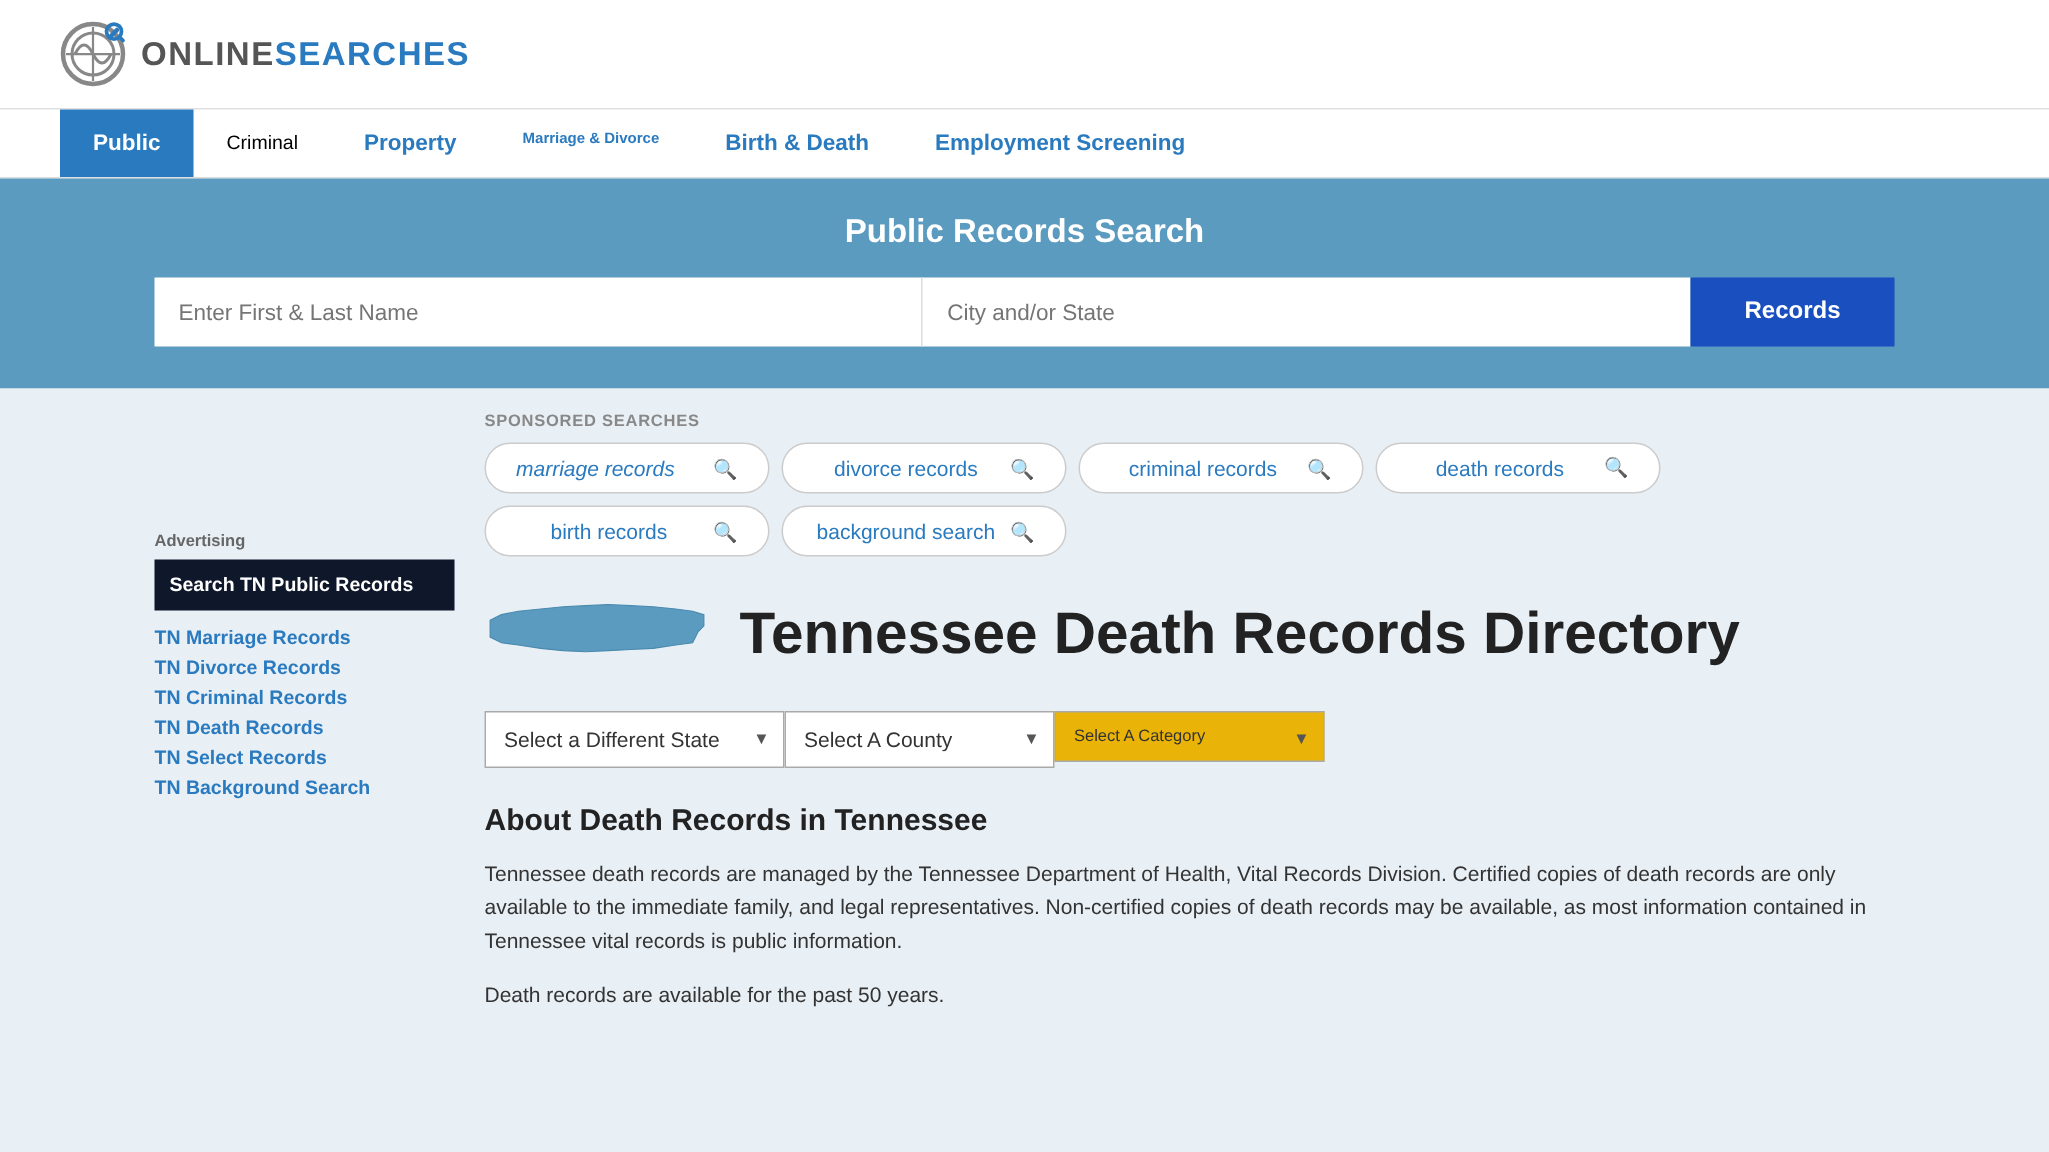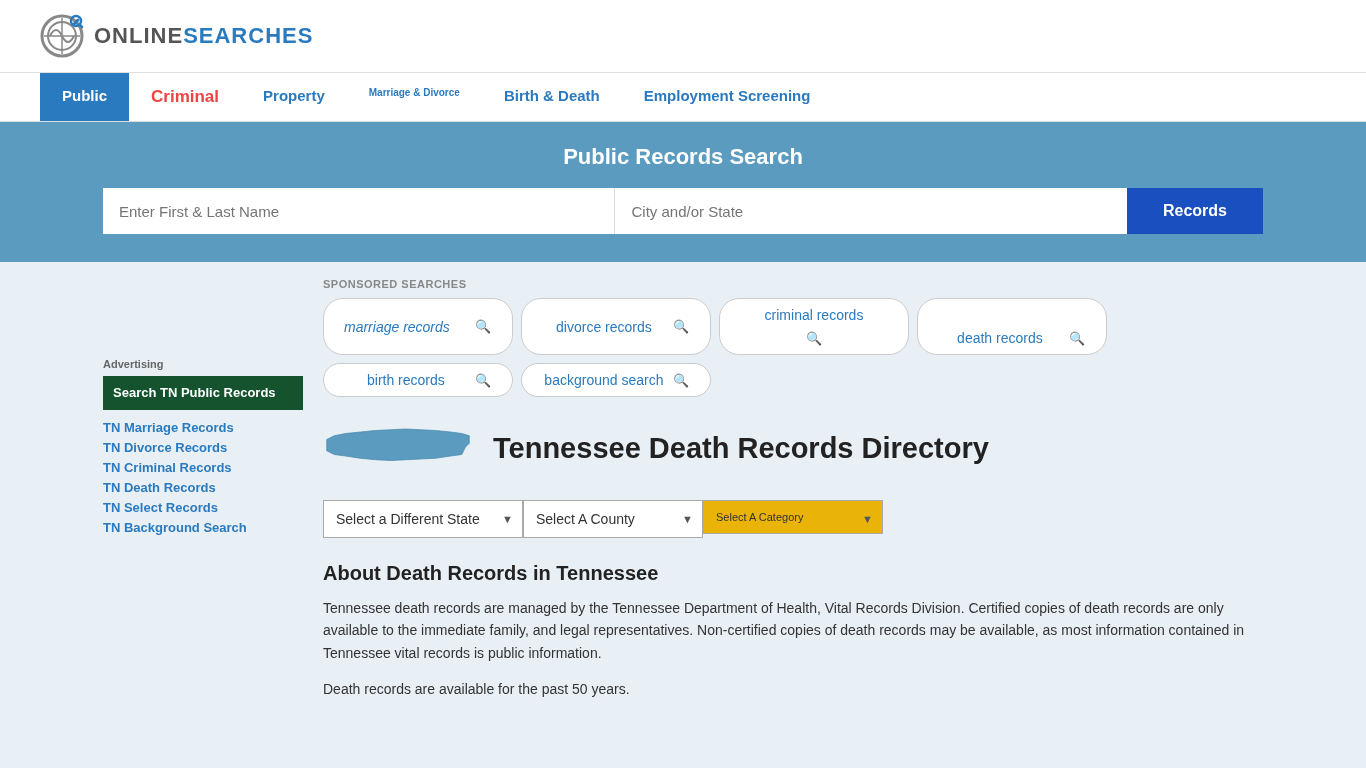--- a/index.html
+++ b/index.html
@@ -22,42 +22,42 @@
       <line x1="39.5" y1="10.5" x2="42" y2="13" stroke="#2a7abf" stroke-width="2.5" stroke-linecap="round"></line>
     </svg>
     <span style="font-size:22px; font-weight:900; letter-spacing:1px;">
       <span style="color:#555;">ONLINE</span><span style="color:#2a7abf;">SEARCHES</span>
     </span>
   </div>
 </div>
 
 <div style="background:#fff; border-top:1px solid #e0e0e0; border-bottom:1px solid #ddd; display:flex; padding: 0 40px;">
   <a style="padding:14px 22px; font-size:15px; font-weight:600; color:#fff; background:#2a7abf; cursor:pointer; text-decoration:none; display:inline-block;">Public</a>
-  <a style="padding:14px 22px; font-size:17px; font-weight:700; color:#ef4444; cursor:pointer; text-decoration:none; display:inline-block;">Criminal</a>
+  <a style="padding:14px 22px; font-size:13px; font-weight:400; color:#000000; cursor:pointer; text-decoration:none; display:inline-block;">Criminal</a>
   <a style="padding:14px 22px; font-size:15px; font-weight:600; color:#2a7abf; cursor:pointer; text-decoration:none; display:inline-block;">Property</a>
   <a style="padding:14px 22px; font-size:10px; font-weight:600; color:#2a7abf; cursor:pointer; text-decoration:none; display:inline-block;">Marriage &amp; Divorce</a>
   <a style="padding:14px 22px; font-size:15px; font-weight:600; color:#2a7abf; cursor:pointer; text-decoration:none; display:inline-block;">Birth &amp; Death</a>
   <a style="padding:14px 22px; font-size:15px; font-weight:600; color:#2a7abf; cursor:pointer; text-decoration:none; display:inline-block;">Employment Screening</a>
 </div>
 
 <div style="background:#5a9bbf; padding:22px 40px 28px;">
   <h2 style="text-align:center; color:#fff; font-size:22px; font-weight:700; margin-bottom:18px;">Public Records Search</h2>
   <div style="display:flex; gap:0; max-width:1160px; margin:0 auto;">
     <input type="text" style="flex: 1 1 0%; padding: 14px 16px; font-size: 15px; border: none; outline: none; color: rgb(153, 153, 153);" placeholder="Enter First &amp; Last Name">
     <input type="text" style="flex: 1 1 0%; padding: 14px 16px; font-size: 15px; border-top: none; border-right: none; border-bottom: none; border-image: initial; border-left: 1px solid rgb(221, 221, 221); outline: none; color: rgb(153, 153, 153);" placeholder="City and/or State">
     <button style="background:#1a4fbf; color:#fff; border:none; padding:14px 36px; font-size:16px; font-weight:700; cursor:pointer;">Records</button>
   </div>
 </div>
 
 <div style="background:#e8eff5; padding:0 40px;">
   <div style="max-width:1160px; margin:0 auto; padding:16px 0; display:flex; gap:20px;">
 
     <div style="width:200px; flex-shrink:0; padding-top:80px;">
       <div style="font-size:11px; color:#666; font-weight:700; margin-bottom:6px;">Advertising</div>
-      <div style="background:#14532d; color:#fff; padding:8px 10px; font-size:13px; font-weight:600; margin-bottom:10px; cursor:pointer; line-height:1.4;">Search TN Public Records</div>
+      <div style="background:#0f172a; color:#fff; padding:8px 10px; font-size:13px; font-weight:600; margin-bottom:10px; cursor:pointer; line-height:1.4;">Search TN Public Records</div>
       <div id="sidebar-links">
           <a href="#" style="display: block; color: rgb(42, 122, 191); font-weight: 700; font-size: 13px; text-decoration: none; margin-bottom: 5px; cursor: pointer;">TN Marriage Records</a>
           <a href="#" style="display: block; color: rgb(42, 122, 191); font-weight: 700; font-size: 13px; text-decoration: none; margin-bottom: 5px; cursor: pointer;">TN Divorce Records</a>
           <a href="#" style="display: block; color: rgb(42, 122, 191); font-weight: 700; font-size: 13px; text-decoration: none; margin-bottom: 5px; cursor: pointer;">TN Criminal Records</a>
           <a href="#" style="display: block; color: rgb(42, 122, 191); font-weight: 700; font-size: 13px; text-decoration: none; margin-bottom: 5px; cursor: pointer;">TN Death Records</a>
           <a href="#" style="display: block; color: rgb(42, 122, 191); font-weight: 700; font-size: 13px; text-decoration: none; margin-bottom: 5px; cursor: pointer;">TN Select Records</a>
           <a href="#" style="display: block; color: rgb(42, 122, 191); font-weight: 700; font-size: 13px; text-decoration: none; margin-bottom: 5px; cursor: pointer;">TN Background Search</a>
         </div>
     </div>
 
@@ -66,46 +66,46 @@
       <div style="font-size:11px; color:#888; font-weight:700; letter-spacing:0.5px; margin-bottom:8px;">SPONSORED SEARCHES</div>
       <div id="search-tags" style="display:flex; flex-wrap:wrap; gap:8px; margin-bottom:20px;">
           <div class="search-tag" style="border: 1px solid rgb(204, 204, 204); border-radius: 20px; padding: 8px 20px; font-size: 14px; color: rgb(42, 122, 191); display: flex; align-items: center; gap: 8px; background: rgb(255, 255, 255); cursor: pointer; min-width: 190px; justify-content: center;">
             <span style="flex:1; text-align:left;font-style:italic;">marriage records</span>
             <span style="color:#555; font-size:13px;">🔍</span>
           </div>
           <div class="search-tag" style="border: 1px solid rgb(204, 204, 204); border-radius: 20px; padding: 8px 20px; font-size: 14px; color: rgb(42, 122, 191); display: flex; align-items: center; gap: 8px; background: rgb(255, 255, 255); cursor: pointer; min-width: 190px; justify-content: center;">
             <span style="flex:1; text-align:center;">divorce records</span>
             <span style="color:#555; font-size:13px;">🔍</span>
           </div>
-          <div class="search-tag" style="border: 1px solid rgb(204, 204, 204); border-radius: 20px; padding: 8px 20px; font-size: 14px; color: rgb(42, 122, 191); display: flex; align-items: center; gap: 8px; background: rgb(255, 255, 255); cursor: pointer; min-width: 190px; justify-content: center; flex-direction: column;">
+          <div class="search-tag" style="border: 1px solid rgb(204, 204, 204); border-radius: 20px; padding: 8px 20px; font-size: 14px; color: rgb(42, 122, 191); display: flex; align-items: center; gap: 8px; background: rgb(255, 255, 255); cursor: pointer; min-width: 190px; justify-content: center;">
             <span style="flex:1; text-align:center;">criminal records</span>
             <span style="color:#555; font-size:13px;">🔍</span>
           </div>
-          <div class="search-tag" style="border: 1px solid rgb(204, 204, 204); border-radius: 20px; padding: 8px 20px; font-size: 14px; color: rgb(42, 122, 191); display: flex; align-items: flex-end; gap: 8px; background: rgb(255, 255, 255); cursor: pointer; min-width: 190px; justify-content: center;">
+          <div class="search-tag" style="border: 1px solid rgb(204, 204, 204); border-radius: 20px; padding: 8px 20px; font-size: 14px; color: rgb(42, 122, 191); display: flex; align-items: flex-start; gap: 8px; background: rgb(255, 255, 255); cursor: pointer; min-width: 190px; justify-content: center;">
             <span style="flex:1; text-align:center;">death records</span>
             <span style="color:#555; font-size:13px;">🔍</span>
           </div>
           <div class="search-tag" style="border: 1px solid rgb(204, 204, 204); border-radius: 20px; padding: 8px 20px; font-size: 14px; color: rgb(42, 122, 191); display: flex; align-items: center; gap: 8px; background: rgb(255, 255, 255); cursor: pointer; min-width: 190px; justify-content: center;">
             <span style="flex:1; text-align:center;">birth records</span>
             <span style="color:#555; font-size:13px;">🔍</span>
           </div>
           <div class="search-tag" style="border: 1px solid rgb(204, 204, 204); border-radius: 20px; padding: 8px 20px; font-size: 14px; color: rgb(42, 122, 191); display: flex; align-items: center; gap: 8px; background: rgb(255, 255, 255); cursor: pointer; min-width: 190px; justify-content: center;">
             <span style="flex:1; text-align:center;">background search</span>
             <span style="color:#555; font-size:13px;">🔍</span>
           </div>
         </div>
 
       <div style="display:flex; align-items:center; gap:20px; margin-bottom:20px;">
         <div style="width:150px; flex-shrink:0;">
           <svg viewBox="0 0 200 80" width="150" height="60">
 
             <path d="M5,30 L15,25 L30,22 L50,20 L70,18 L90,17 L110,16 L130,17 L150,18 L170,20 L185,22 L195,25 L195,35 L190,40 L185,50 L170,52 L150,55 L130,56 L110,57 L90,58 L70,57 L50,55 L30,52 L15,50 L5,45 Z" fill="#5a9bbf" stroke="#4a8aaf" stroke-width="1"></path>
           </svg>
         </div>
-        <h1 style="font-size:29px; font-weight:900; color:#222;">Tennessee Death Records Directory</h1>
+        <h1 style="font-size:39px; font-weight:900; color:#222;">Tennessee Death Records Directory</h1>
       </div>
 
       <div style="display:flex; gap:0; margin-bottom:24px; flex-wrap:wrap;">
         <div style="position:relative; display:inline-block;">
           <select style="border:1px solid #aaa; padding:10px 30px 10px 12px; font-size:14px; color:#333; background:#fff; cursor:pointer; appearance:none; min-width:200px;">
           <option value="Select a Different State">Select a Different State</option><option value="Alabama">Alabama</option><option value="Alaska">Alaska</option><option value="Arizona">Arizona</option><option value="Arkansas">Arkansas</option><option value="California">California</option><option value="Colorado">Colorado</option><option value="Connecticut">Connecticut</option><option value="Delaware">Delaware</option><option value="Florida">Florida</option><option value="Georgia">Georgia</option><option value="Idaho">Idaho</option><option value="Illinois">Illinois</option><option value="Indiana">Indiana</option><option value="Iowa">Iowa</option><option value="Kansas">Kansas</option><option value="Kentucky">Kentucky</option><option value="Louisiana">Louisiana</option><option value="Maine">Maine</option><option value="Maryland">Maryland</option><option value="Massachusetts">Massachusetts</option><option value="Michigan">Michigan</option><option value="Minnesota">Minnesota</option><option value="Mississippi">Mississippi</option><option value="Missouri">Missouri</option><option value="Montana">Montana</option><option value="Nebraska">Nebraska</option><option value="Nevada">Nevada</option><option value="New Hampshire">New Hampshire</option><option value="New Jersey">New Jersey</option><option value="New Mexico">New Mexico</option><option value="New York">New York</option><option value="North Carolina">North Carolina</option><option value="North Dakota">North Dakota</option><option value="Ohio">Ohio</option><option value="Oklahoma">Oklahoma</option><option value="Oregon">Oregon</option><option value="Pennsylvania">Pennsylvania</option><option value="Rhode Island">Rhode Island</option><option value="South Carolina">South Carolina</option><option value="South Dakota">South Dakota</option><option value="Tennessee">Tennessee</option><option value="Texas">Texas</option><option value="Utah">Utah</option><option value="Vermont">Vermont</option><option value="Virginia">Virginia</option><option value="Washington">Washington</option><option value="West Virginia">West Virginia</option><option value="Wisconsin">Wisconsin</option><option value="Wyoming">Wyoming</option></select>
           <span style="position:absolute; right:10px; top:50%; transform:translateY(-50%); font-size:11px; color:#555; pointer-events:none;">▼</span>
         </div>
         <div style="position:relative; display:inline-block;">
           <select style="border:1px solid #aaa; padding:10px 30px 10px 12px; font-size:14px; color:#333; background:#fff; cursor:pointer; appearance:none; min-width:180px;">

